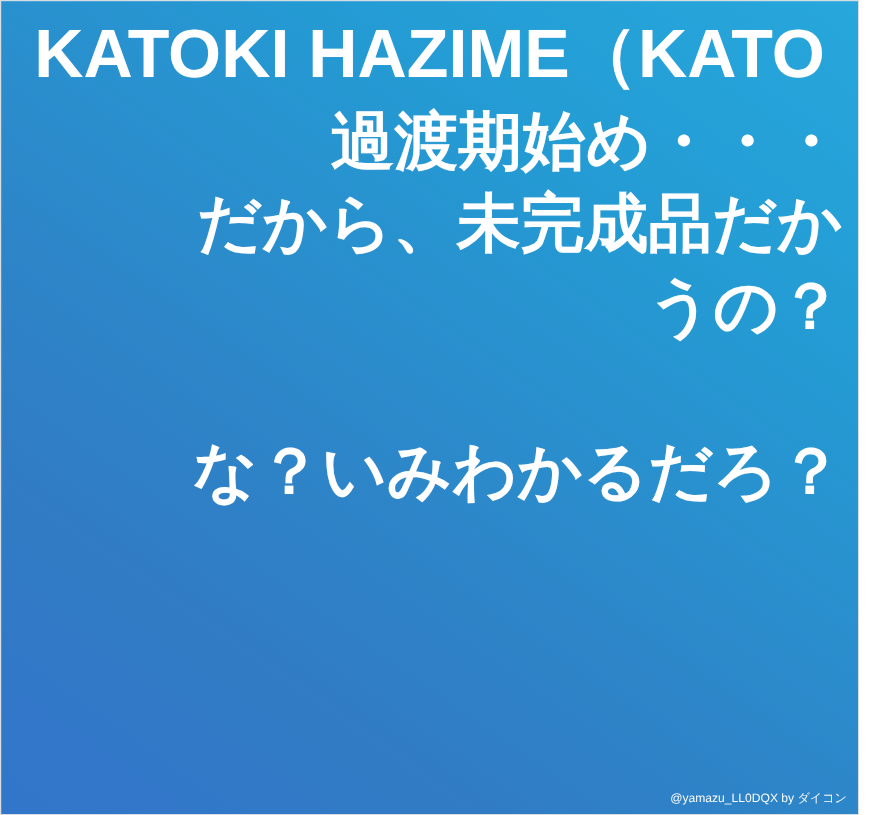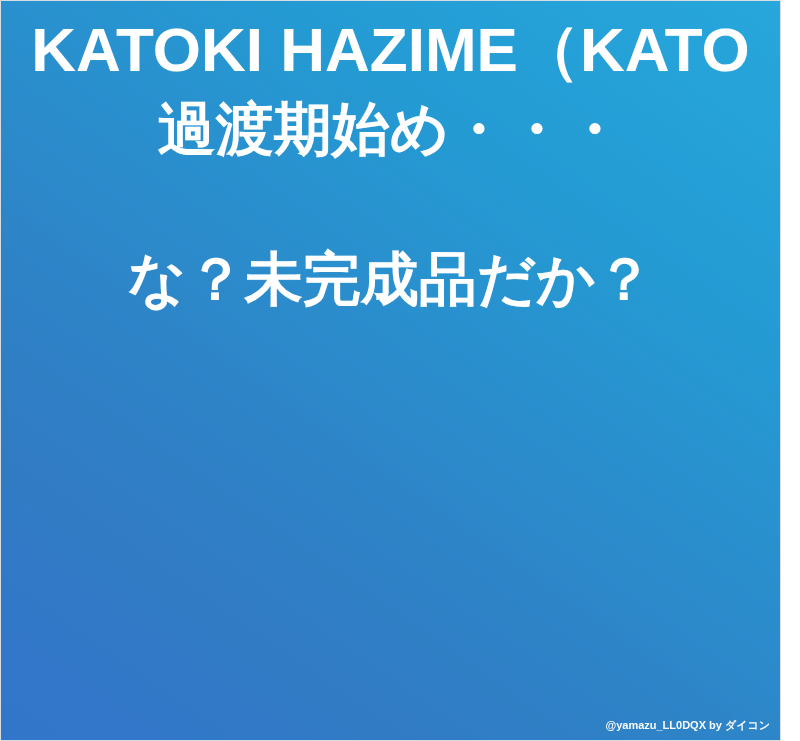--- a/index.html
+++ b/index.html
@@ -53,47 +53,50 @@
     font-size: 62px;
     line-height: 82px;
     letter-spacing: 0px;
   }
 
   
   .line.jp {
     font-size: 58px;
     line-height: 75px;
     letter-spacing: 0px;
+    text-align: right;
   }
 
   .line.spacer {
     font-size: 58px;
     line-height: 75px;
     height: 75px;
   }
 
   .watermark {
     position: absolute;
     right: 10px;
     bottom: 7px;
     color: #ffffff;
     font-size: 11px;
-    font-weight: 700;
+    font-weight: 400;
     letter-spacing: 0px;
     white-space: nowrap;
     opacity: 0.97;
   }
 </style>
 </head>
 <body>
 
 <div class="card">
 
   <div class="text-stack">
     <div class="line latin">KATOKI HAZIME（KATO</div>
     <div class="line jp">過渡期始め・・・</div>
+    <div class="line jp">だから、未完成品だか</div>
+    <div class="line jp">うの？</div>
     <div class="line spacer"></div>
-    <div class="line jp">な？未完成品だか？</div>
+    <div class="line jp">な？いみわかるだろ？</div>
   </div>
 
   <div class="watermark">@yamazu_LL0DQX by ダイコン</div>
 
 </div>
 
 </body></html>

